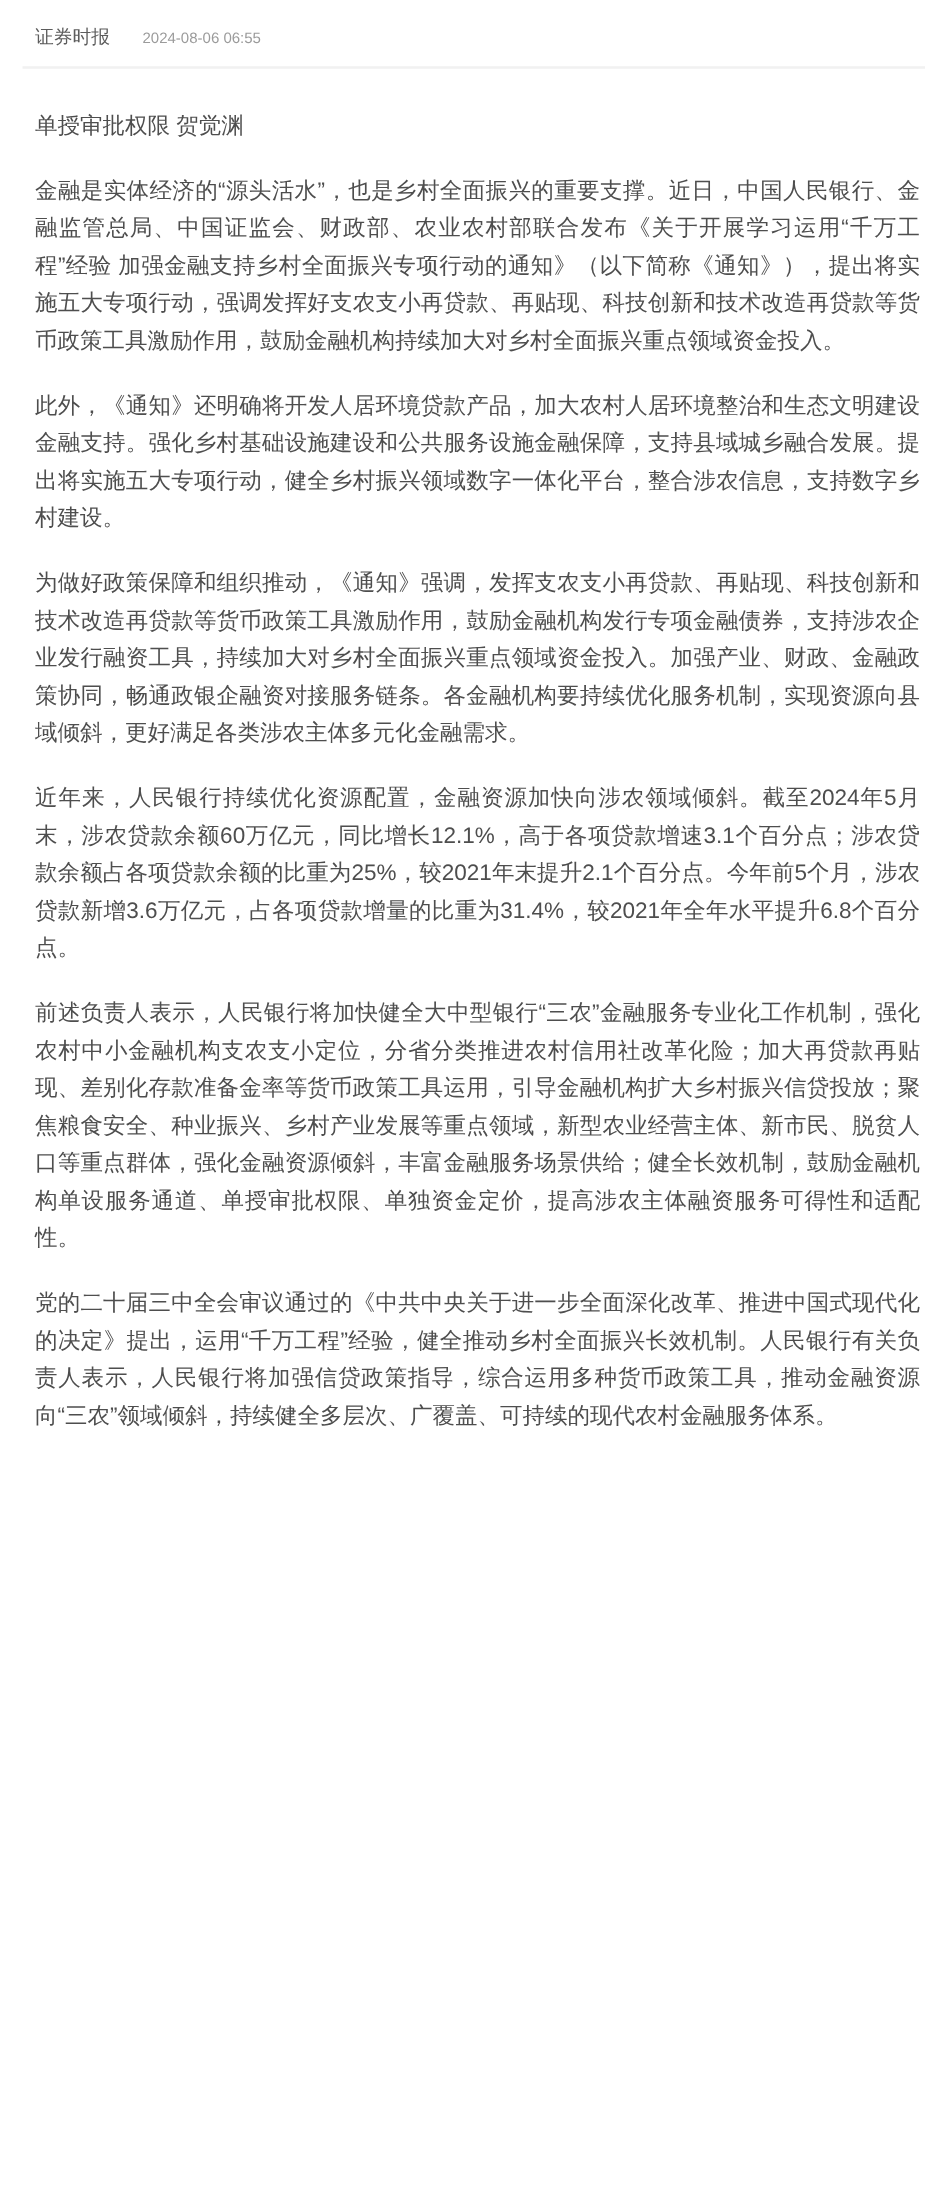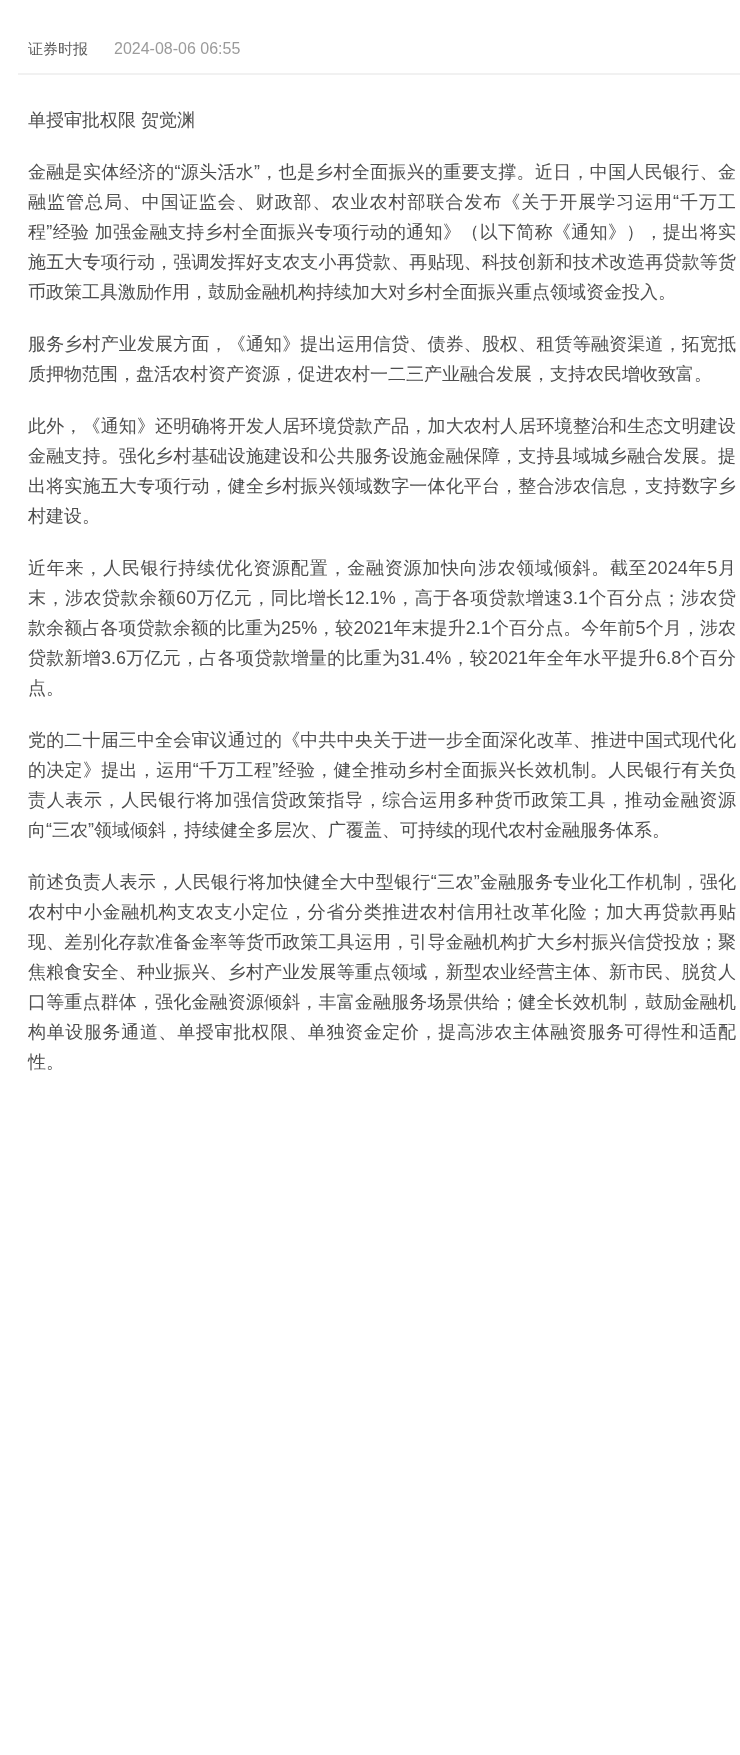--- a/index.html
+++ b/index.html
@@ -21,29 +21,29 @@
     line-height: 47px;
     font-weight: 700;
     color: #0b0b0b;
     letter-spacing: 0.5px;
     text-align: justify;
   }
   .meta-row {
     display: flex;
     align-items: baseline;
     gap: 26px;
-    margin: 40px 6px 0 28px;
+    margin: 20px 6px 0 28px;
   }
   .meta-source {
     font-size: 15px;
     color: #5c5c5c;
     cursor: pointer;
   }
   .meta-time {
-    font-size: 16px;
+    font-size: 12px;
     color: #9b9b9b;
   }
   .divider {
     height: 2px;
     background: #f1f1f1;
     border: none;
     margin: 14px 0 0 18px;
   }
   .article-body {
     margin: 0 4px 0 28px;
@@ -71,21 +71,21 @@
     <span class="meta-time">2024-08-06 06:55</span>
   </div>
 
   <hr class="divider">
 
   <div class="article-body">
     <p class="byline">单授审批权限 贺觉渊</p>
 
     <div>
         <p class="para">金融是实体经济的“源头活水”，也是乡村全面振兴的重要支撑。近日，中国人民银行、金融监管总局、中国证监会、财政部、农业农村部联合发布《关于开展学习运用“千万工程”经验 加强金融支持乡村全面振兴专项行动的通知》（以下简称《通知》），提出将实施五大专项行动，强调发挥好支农支小再贷款、再贴现、科技创新和技术改造再贷款等货币政策工具激励作用，鼓励金融机构持续加大对乡村全面振兴重点领域资金投入。</p>
-        <p class="para">服务乡村产业发展方面，《通知》提出运用信贷、债券、股权、租赁等融资渠道，拓宽抵质押物范围，盘活农村资产资源，促进农村一二三产业融合发展，支持农民增收致富。</p>
         <p class="para">此外，《通知》还明确将开发人居环境贷款产品，加大农村人居环境整治和生态文明建设金融支持。强化乡村基础设施建设和公共服务设施金融保障，支持县域城乡融合发展。提出将实施五大专项行动，健全乡村振兴领域数字一体化平台，整合涉农信息，支持数字乡村建设。</p>
+        <p class="para">为做好政策保障和组织推动，《通知》强调，发挥支农支小再贷款、再贴现、科技创新和技术改造再贷款等货币政策工具激励作用，鼓励金融机构发行专项金融债券，支持涉农企业发行融资工具，持续加大对乡村全面振兴重点领域资金投入。加强产业、财政、金融政策协同，畅通政银企融资对接服务链条。各金融机构要持续优化服务机制，实现资源向县域倾斜，更好满足各类涉农主体多元化金融需求。</p>
         <p class="para">近年来，人民银行持续优化资源配置，金融资源加快向涉农领域倾斜。截至2024年5月末，涉农贷款余额60万亿元，同比增长12.1%，高于各项贷款增速3.1个百分点；涉农贷款余额占各项贷款余额的比重为25%，较2021年末提升2.1个百分点。今年前5个月，涉农贷款新增3.6万亿元，占各项贷款增量的比重为31.4%，较2021年全年水平提升6.8个百分点。</p>
+        <p class="para">前述负责人表示，人民银行将加快健全大中型银行“三农”金融服务专业化工作机制，强化农村中小金融机构支农支小定位，分省分类推进农村信用社改革化险；加大再贷款再贴现、差别化存款准备金率等货币政策工具运用，引导金融机构扩大乡村振兴信贷投放；聚焦粮食安全、种业振兴、乡村产业发展等重点领域，新型农业经营主体、新市民、脱贫人口等重点群体，强化金融资源倾斜，丰富金融服务场景供给；健全长效机制，鼓励金融机构单设服务通道、单授审批权限、单独资金定价，提高涉农主体融资服务可得性和适配性。</p>
         <p class="para">党的二十届三中全会审议通过的《中共中央关于进一步全面深化改革、推进中国式现代化的决定》提出，运用“千万工程”经验，健全推动乡村全面振兴长效机制。人民银行有关负责人表示，人民银行将加强信贷政策指导，综合运用多种货币政策工具，推动金融资源向“三农”领域倾斜，持续健全多层次、广覆盖、可持续的现代农村金融服务体系。</p>
-        <p class="para">前述负责人表示，人民银行将加快健全大中型银行“三农”金融服务专业化工作机制，强化农村中小金融机构支农支小定位，分省分类推进农村信用社改革化险；加大再贷款再贴现、差别化存款准备金率等货币政策工具运用，引导金融机构扩大乡村振兴信贷投放；聚焦粮食安全、种业振兴、乡村产业发展等重点领域，新型农业经营主体、新市民、脱贫人口等重点群体，强化金融资源倾斜，丰富金融服务场景供给；健全长效机制，鼓励金融机构单设服务通道、单授审批权限、单独资金定价，提高涉农主体融资服务可得性和适配性。</p>
       </div>
   </div>
 
 </div>
 
 </body></html>

